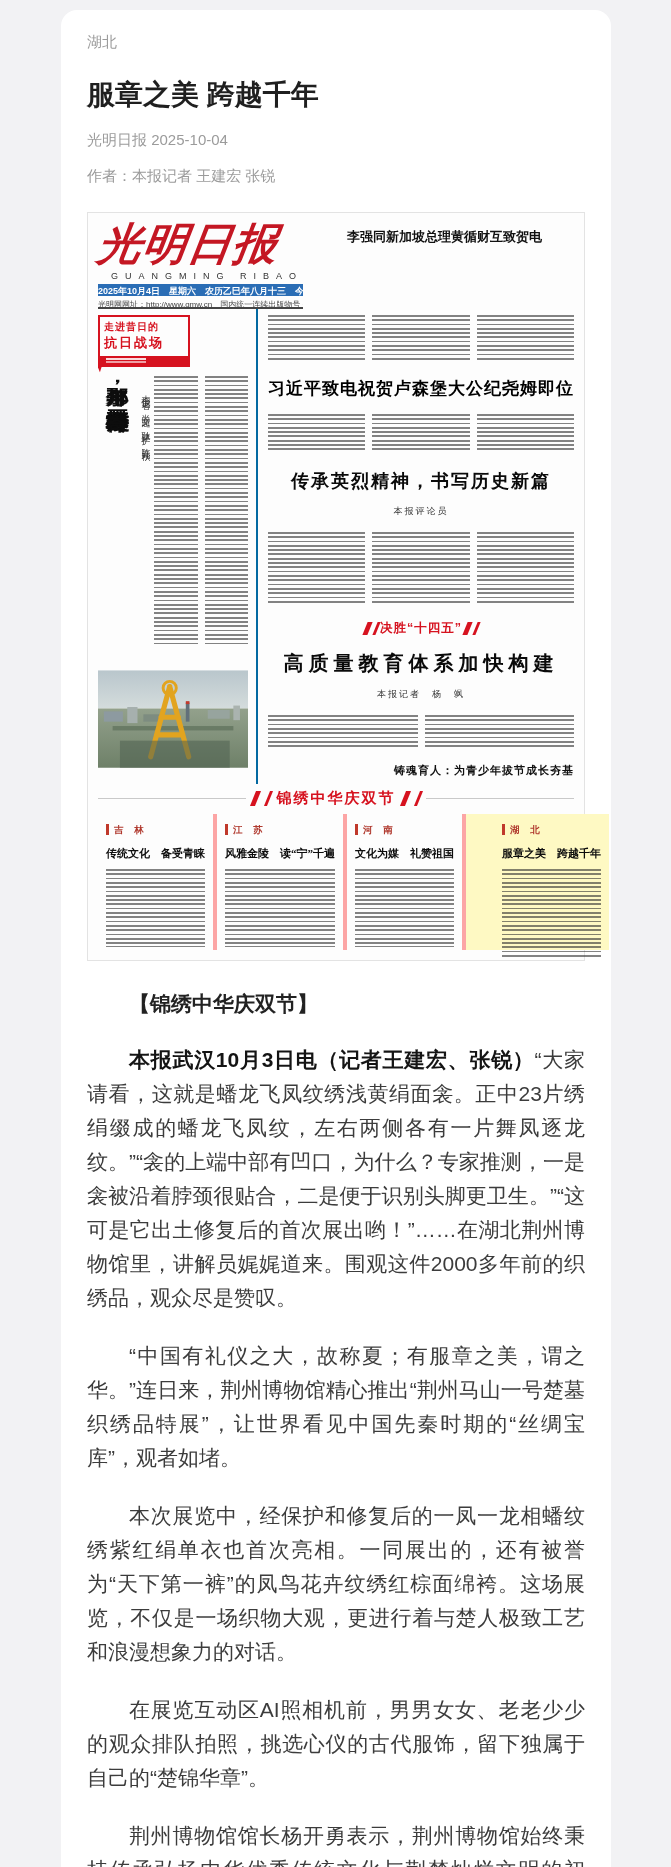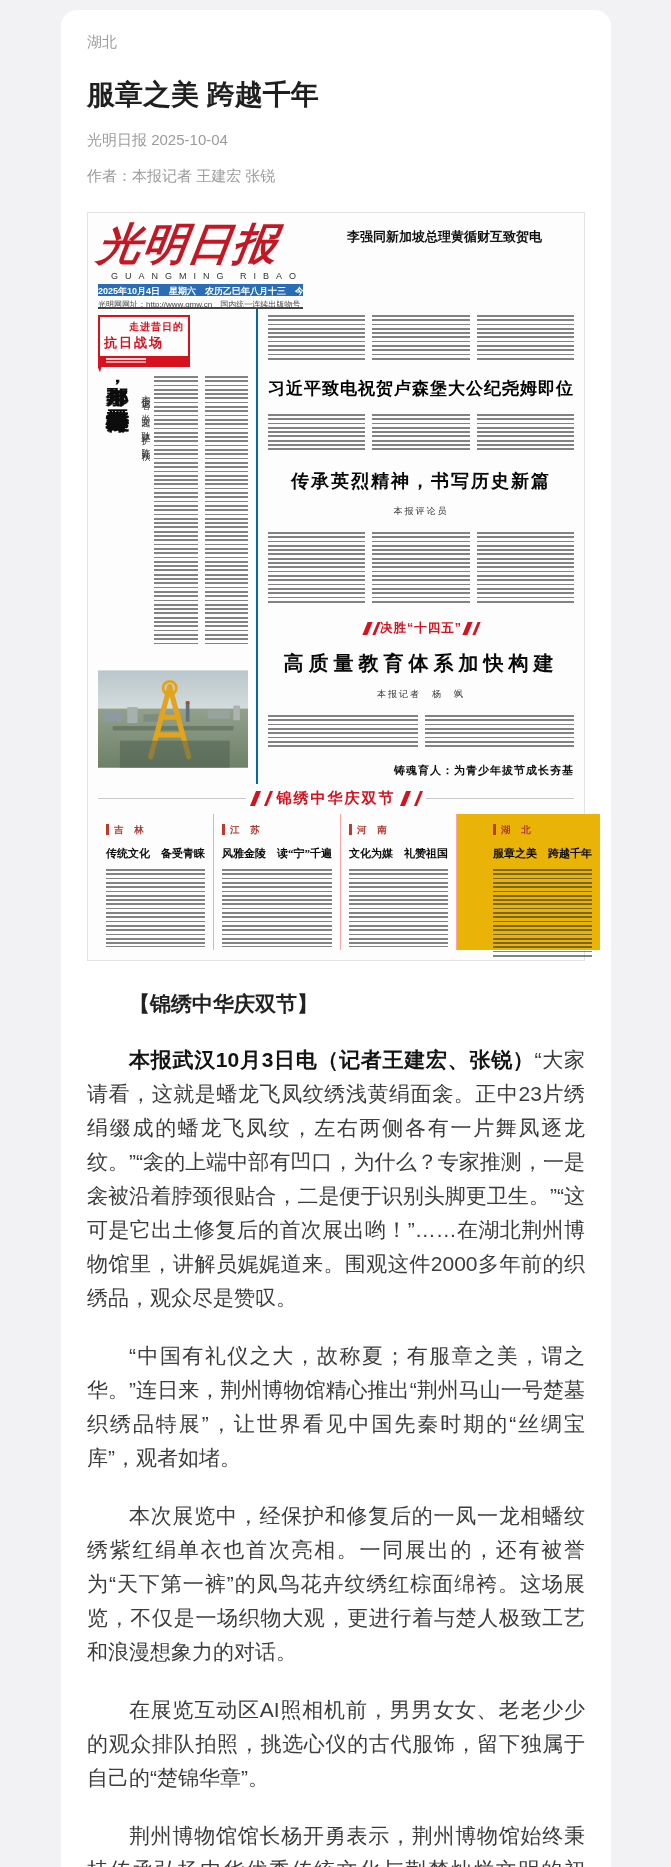--- a/index.html
+++ b/index.html
@@ -43,21 +43,21 @@
   .h1cn { color:#000; font-size:22px; font-weight:800; line-height:27px; text-align:center; letter-spacing:0.5px; }
   .h1sub { color:#111; font-size:13px; font-weight:700; text-align:center; margin-top:5px; }
 
   .paper-main { display:flex; height:475px; }
   .pm-left { width:205px; padding-top:6px; display:flex; flex-direction:column; overflow:hidden; }
   .row-a { display:flex; gap:6px; height:56px; }
   .promo {
     width:92px; height:52px; border:2px solid #d6121f; position:relative;
     padding:3px 4px 0; flex:none;
   }
-  .promo-l1 { color:#d6121f; font-size:10px; font-weight:700; letter-spacing:1px;text-align:right; }
+  .promo-l1 { color:#d6121f; font-size:10px; font-weight:700; letter-spacing:1px; }
   .promo-l2 { color:#d6121f; font-size:13px; font-weight:800; letter-spacing:2px; }
   .promo-strip { position:absolute; left:0; right:0; bottom:0; height:9px; background:#d6121f; }
   .promo-strip::after {
     content:""; position:absolute; left:6px; top:2px; width:40px; height:2px;
     background:rgba(255,255,255,.85); box-shadow:0 3px 0 rgba(255,255,255,.6);
   }
   .promo::after {
     content:""; position:absolute; left:-8px; bottom:-6px;
     border-left:10px solid transparent; border-top:12px solid #d6121f;
     transform:rotate(18deg);
@@ -100,22 +100,22 @@
   .subhead4 { color:#111; font-size:11px; font-weight:800; text-align:right; letter-spacing:1px;
     margin:7px 0 6px; font-family:"Liberation Serif", serif; }
 
   .band { display:flex; align-items:center; gap:7px; height:24px; margin-top:2px; }
   .bline { flex:1; height:1px; background:#c9c9c9; }
   .bandtext { color:#d6121f; font-size:15px; font-weight:800; letter-spacing:2px; }
   .band .sl { height:15px; }
 
   .paper-cols { display:flex; height:136px; margin-top:4px; }
   .pcol { flex:1; padding:5px 8px 0; }
-  .pcol + .pcol { border-left:1px solid #fca5a5; }
-  .pcol.hl { background:#eab308;padding-left:36px; }
+  .pcol + .pcol { border-left:4px solid #fca5a5; }
+  .pcol.hl { background:#fef9c3;padding-left:36px; }
   .region { display:inline-block; color:#b0392e; font-size:9.5px; font-weight:700; letter-spacing:4px;
     border-left:3px solid #c0392b; padding-left:5px; line-height:11px; }
   .colhead { color:#0d0d0d; font-family:"Liberation Serif", serif; font-weight:800; font-size:11px;
     text-align:center; margin:9px 0 8px; white-space:nowrap; }
 
   
   .body-sec { margin-top:28px; }
   .atag { color:#222; font-size:21px; font-weight:700; text-indent:2em; line-height:30px; }
   .para { color:#3c3c3c; font-size:21px; line-height:34px; text-align:justify;
     text-indent:2em; margin-top:24px; word-break:break-all; }

